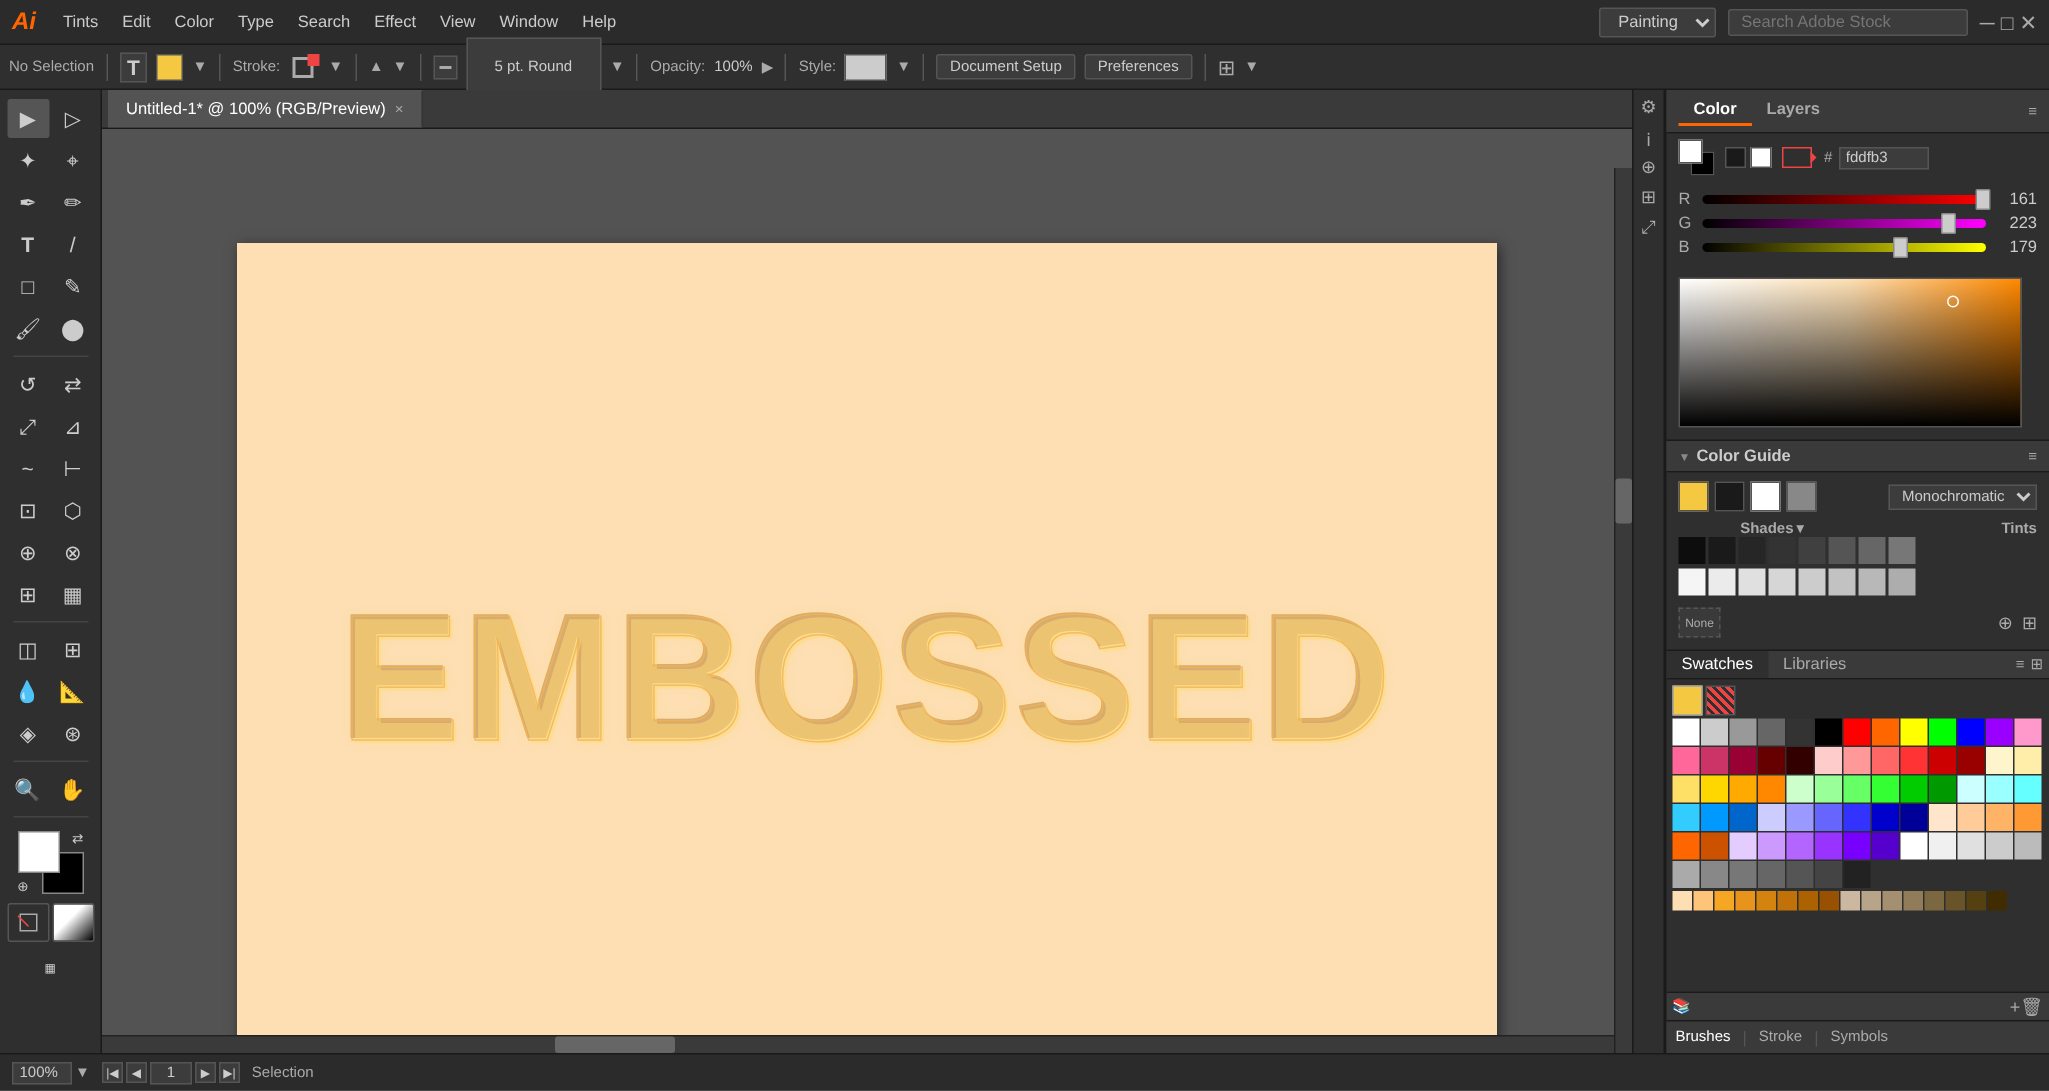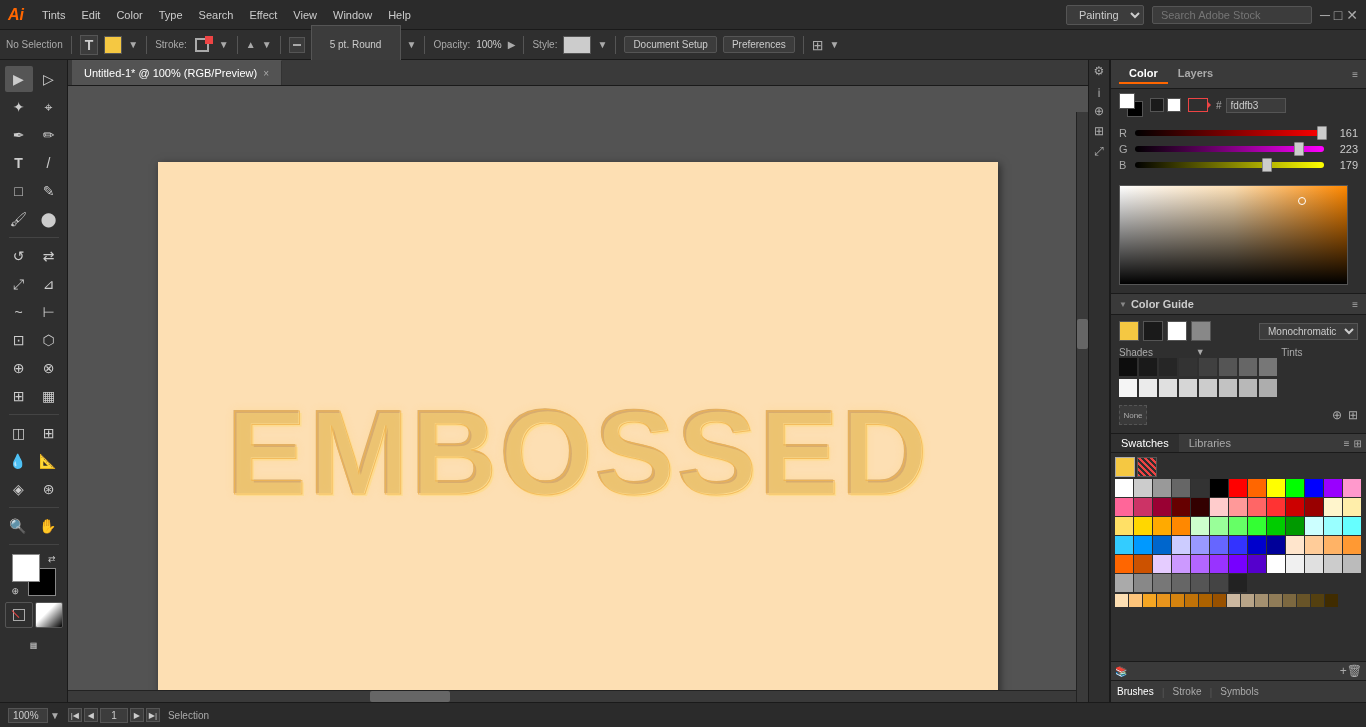--- a/index.html
+++ b/index.html
@@ -168,21 +168,21 @@
     }
     .spectrum-cursor { position: absolute; width: 8px; height: 8px; border-radius: 50%; border: 1px solid #fff; transform: translate(-50%,-50%); top: 20%; left: 85%; }
 
     
     #color-guide-panel { border-bottom: 1px solid #1a1a1a; }
     #color-guide-content { padding: 6px 8px; }
     .cg-header { display: flex; align-items: center; gap: 4px; margin-bottom: 6px; }
     .cg-dropdown { background: #3c3c3c; border: 1px solid #555; color: #ccc; font-size: 10px; padding: 1px 4px; margin-left: auto; }
 
     .shades-tints { display: flex; gap: 0; }
-    .st-label { font-size: 10px; color: #aaa; flex: 1; text-align: left; }
+    .st-label { font-size: 10px; color: #aaa; flex: 1; text-align: right; font-weight: bold; }
     .shades-row { display: flex; gap: 2px; margin-bottom: 3px; flex-wrap: wrap; }
     .shade-box { width: 18px; height: 18px; border: 0; cursor: pointer; }
 
     
     #swatches-panel { flex: 1; overflow: hidden; display: flex; flex-direction: column; }
     .swatches-tabs { display: flex; background: #3a3a3a; border-bottom: 1px solid #1a1a1a; }
     .swatches-tab { padding: 3px 10px; font-size: 11px; cursor: pointer; color: #aaa; }
     .swatches-tab.active { color: #fff; background: #2f2f2f; }
     #swatches-content { padding: 4px; overflow: auto; flex: 1; }
     .swatch-grid { display: flex; flex-wrap: wrap; gap: 1px; }

